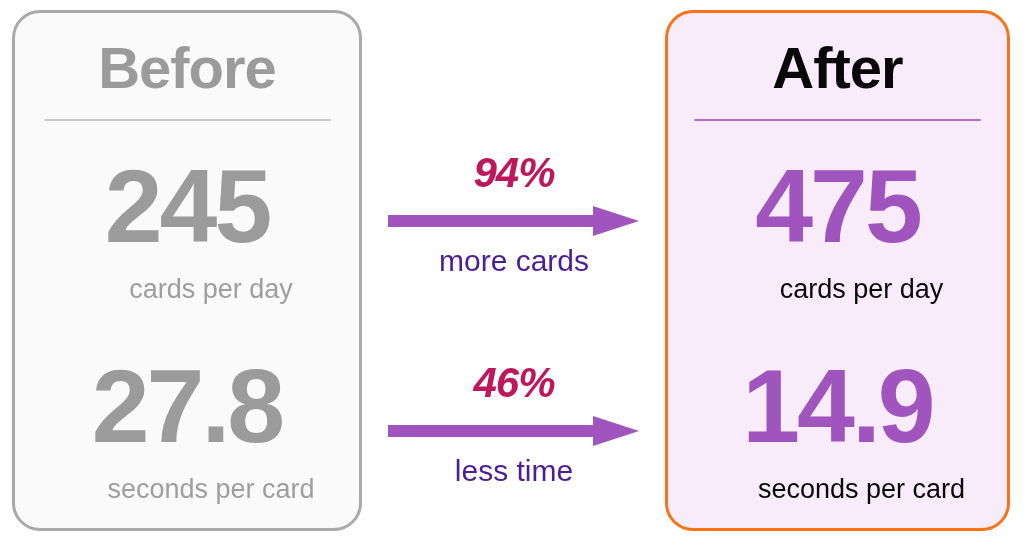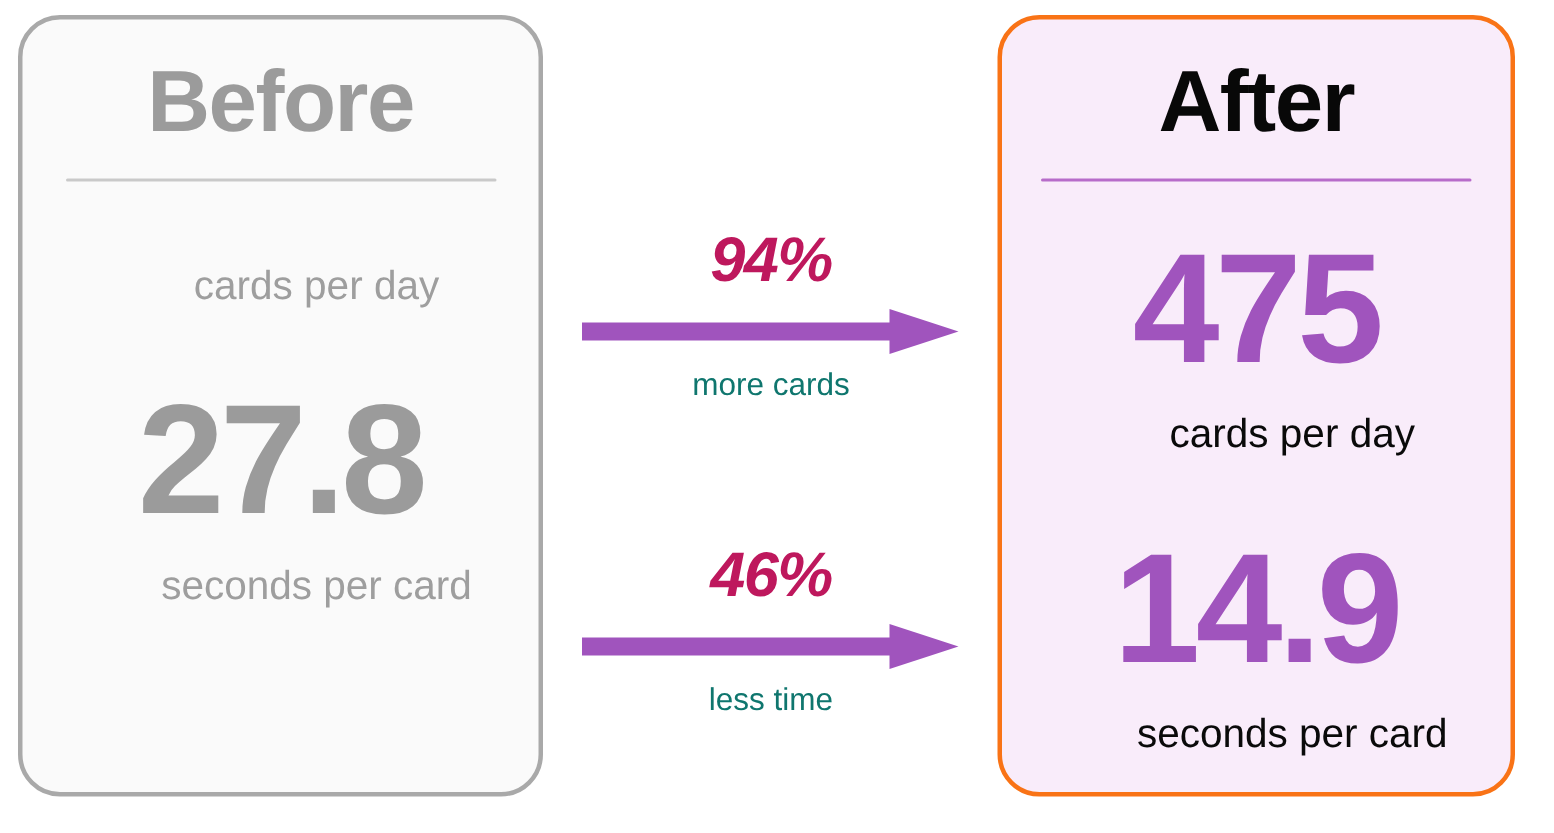--- a/index.html
+++ b/index.html
@@ -117,37 +117,38 @@
 
   .arrow-svg-wrap {
     margin-top: 10px;
     height: 34px;
     display: flex;
     align-items: center;
     justify-content: flex-start;
   }
 
   .arrow-caption {
-    font-size: 21px;
+    font-size: 30px;
     line-height: 1;
-    color: #0f766e;
+    color: #4c1d95;
     margin-top: 8px;
     white-space: nowrap;
   }
 </style>
 </head>
 <body>
 
 <div id="stage">
 
   <div class="card before">
     <div class="card-title">Before</div>
     <div class="card-divider"></div>
 
     <div class="stat-block first">
+      <div class="stat-value">245</div>
       <div class="stat-label">cards per day</div>
     </div>
 
     <div class="stat-block second">
       <div class="stat-value">27.8</div>
       <div class="stat-label">seconds per card</div>
     </div>
   </div>
 
   <div class="arrow-group g1">

